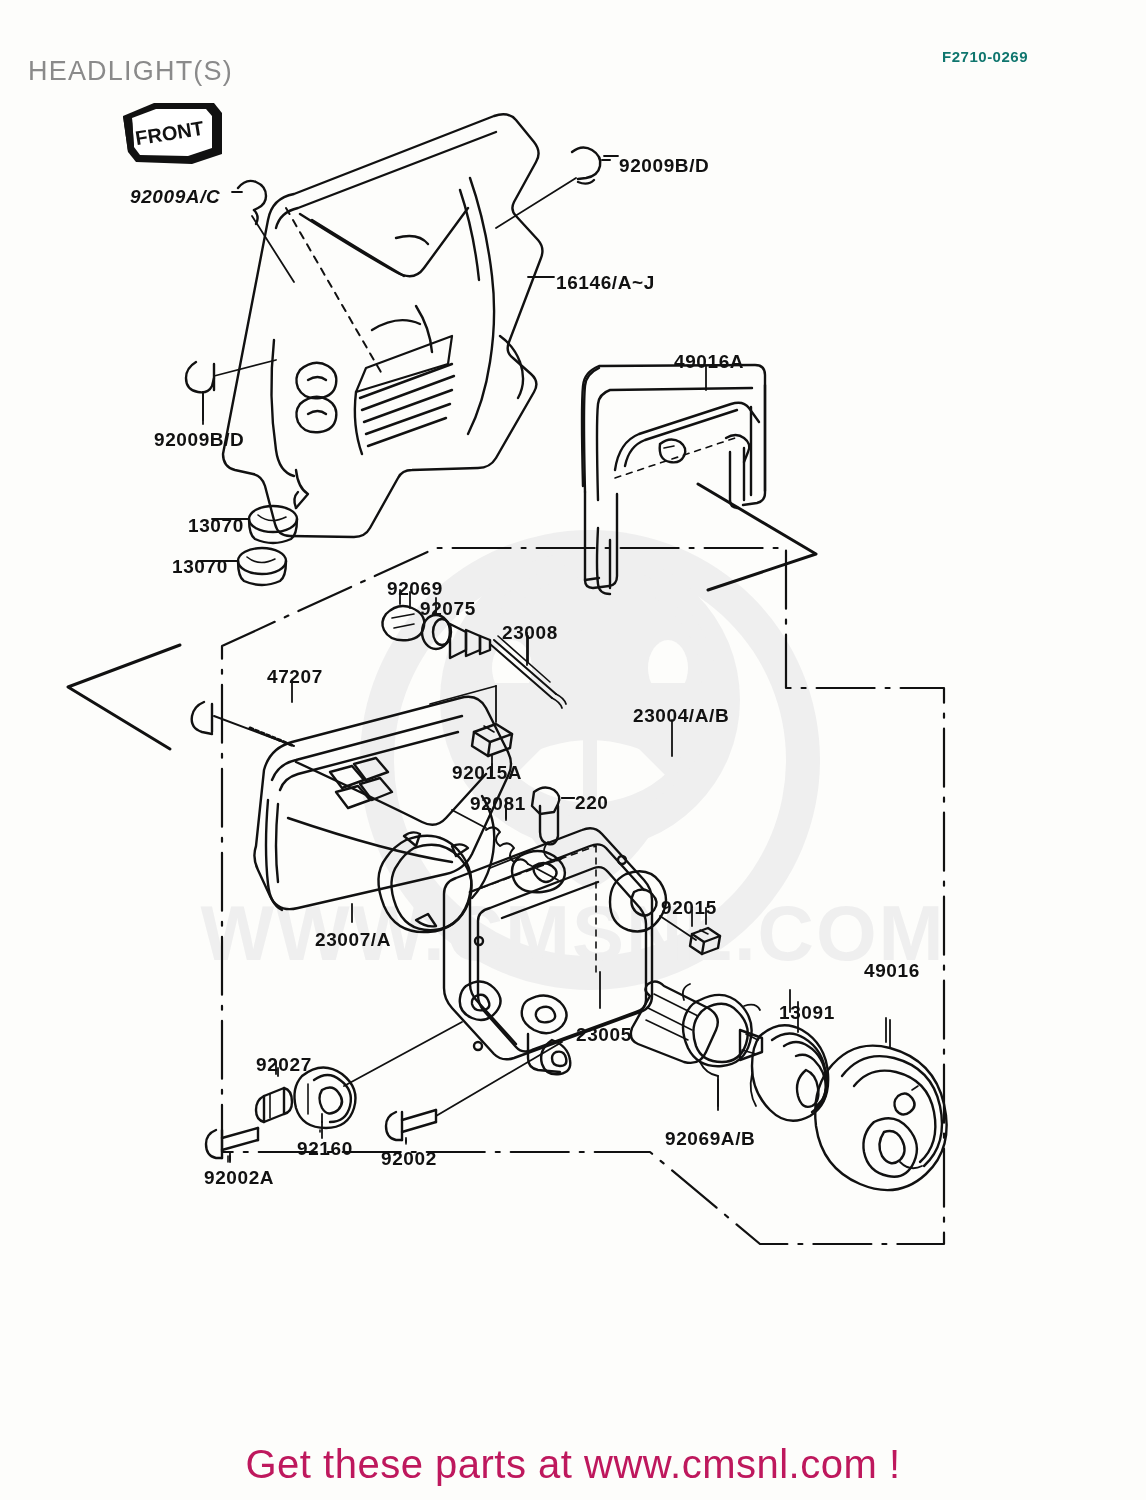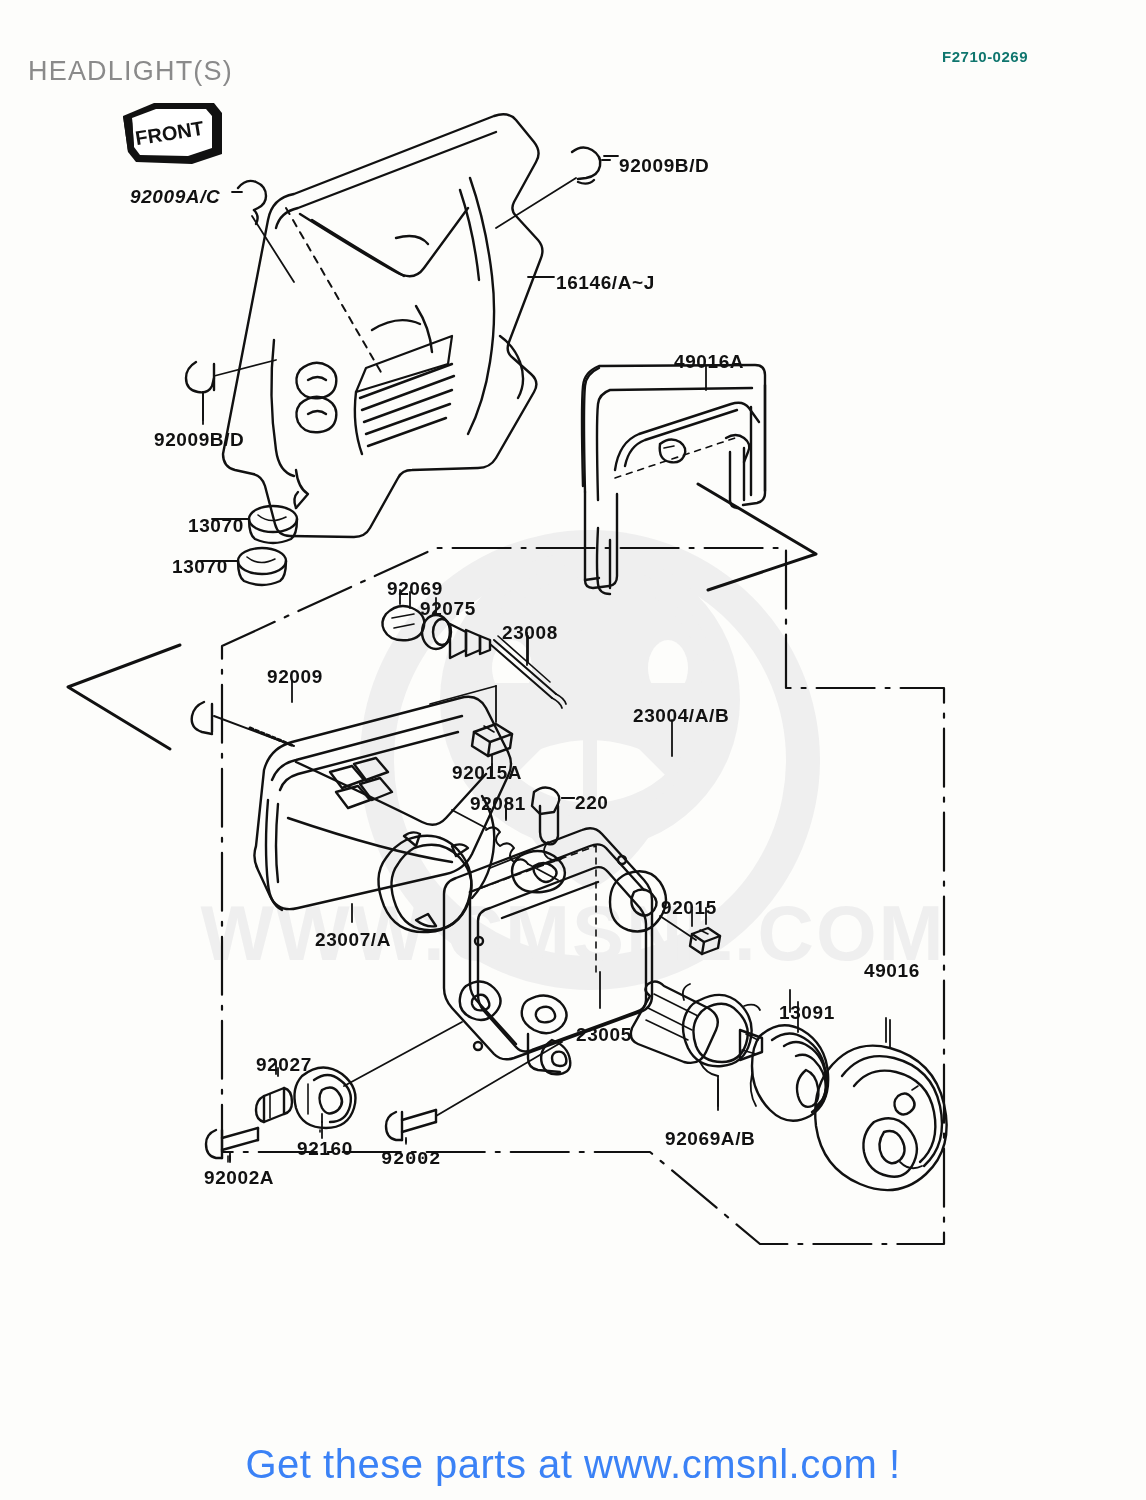--- a/index.html
+++ b/index.html
@@ -16,21 +16,21 @@
     font-size:27px;letter-spacing:1.2px;color:#8a8a8a;font-weight:400;
     font-family:"Liberation Sans", sans-serif;white-space:nowrap;margin-top:38px;
   }
   .sheet-code{
     position:absolute;right:118px;top:48px;
     font-size:15px;font-weight:bold;color:#0f766e;letter-spacing:0.5px;
     font-family:"Liberation Sans", sans-serif;white-space:nowrap;
   }
   .footer-cta{
     position:absolute;left:0;right:0;top:1442px;text-align:center;
-    font-size:40px;color:#3b82f6;font-family:"Liberation Sans", sans-serif;
+    font-size:40px;color:#be185d;font-family:"Liberation Sans", sans-serif;
     letter-spacing:0.5px;white-space:nowrap;
   }
 
   
   .lbl{
     position:absolute;font-family:"Liberation Sans", sans-serif;
     font-size:19px;font-weight:bold;color:#111;white-space:nowrap;
     letter-spacing:0.6px;
   }
 
@@ -450,30 +450,30 @@
       <div class="lbl" style="left: 619px; top: 155px;">92009B/D</div>
       <div class="lbl" style="left: 556px; top: 272px;">16146/A~J</div>
       <div class="lbl" style="left: 154px; top: 429px;">92009B/D</div>
       <div class="lbl" style="left: 674px; top: 351px;">49016A</div>
       <div class="lbl" style="left: 188px; top: 515px;">13070</div>
       <div class="lbl" style="left: 172px; top: 556px;">13070</div>
       <div class="lbl" style="left: 387px; top: 578px;">92069</div>
       <div class="lbl" style="left: 420px; top: 598px;">92075</div>
       <div class="lbl" style="left: 502px; top: 622px;">23008</div>
       <div class="lbl" style="left: 633px; top: 705px;">23004/A/B</div>
-      <div class="lbl" style="left: 267px; top: 666px;">92009</div>
+      <div class="lbl" style="left: 267px; top: 666px;">47207</div>
       <div class="lbl" style="left: 452px; top: 762px;">92015A</div>
       <div class="lbl" style="left: 470px; top: 793px;">92081</div>
       <div class="lbl" style="left: 575px; top: 792px;">220</div>
       <div class="lbl" style="left: 661px; top: 897px;">92015</div>
       <div class="lbl" style="left: 315px; top: 929px;">23007/A</div>
       <div class="lbl" style="left: 576px; top: 1024px;">23005</div>
       <div class="lbl" style="left: 779px; top: 989px; margin-top: 13px;">13091</div>
       <div class="lbl" style="left: 864px; top: 960px;">49016</div>
       <div class="lbl" style="left: 665px; top: 1116px; margin-top: 12px;">92069A/B</div>
       <div class="lbl" style="left: 256px; top: 1054px;">92027</div>
       <div class="lbl" style="left: 297px; top: 1129px; margin-top: 9px;">92160</div>
-      <div class="lbl" style="left: 381px; top: 1148px; font-family: Liberation Mono, monospace;">92002</div>
+      <div class="lbl" style="left: 381px; top: 1148px;">92002</div>
       <div class="lbl" style="left: 204px; top: 1167px;">92002A</div>
     </div>
 
   <div class="footer-cta">Get these parts at www.cmsnl.com !</div>
 </div>
 
 </body></html>

